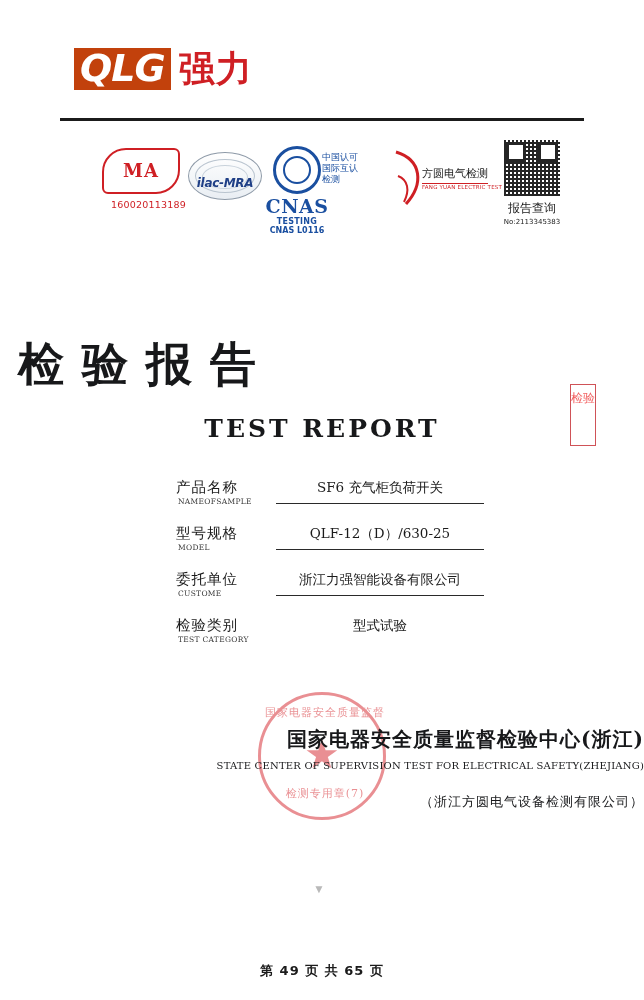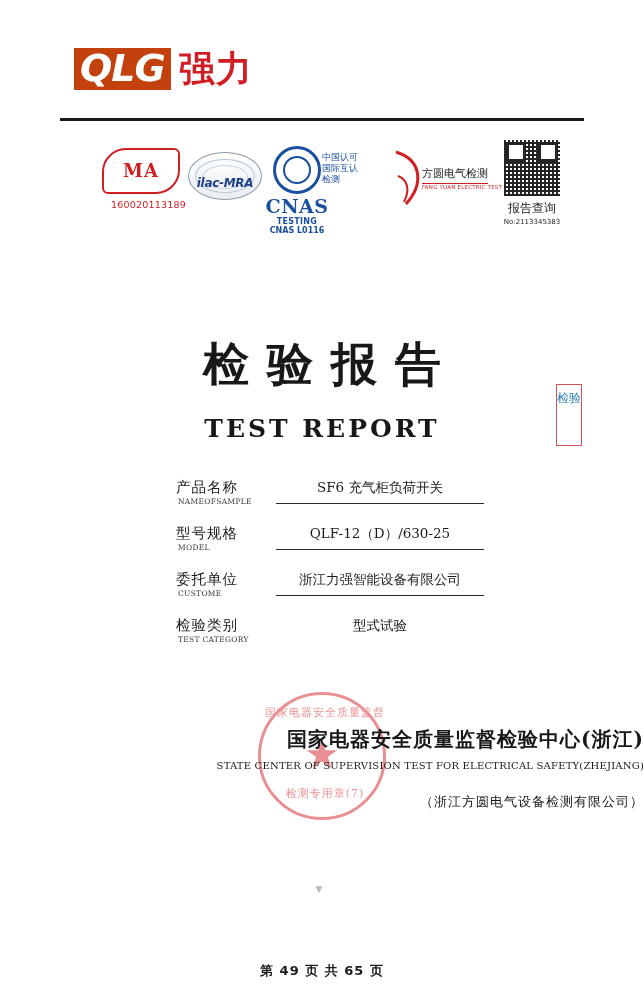--- a/index.html
+++ b/index.html
@@ -271,21 +271,20 @@
   }
 
   
   .cert {
     position: absolute;
     top: 300px;
     left: 0;
     width: 644px;
   }
   .cert-title-cn {
-    text-align: center;
     font-family: "DejaVu Serif", serif;
     font-weight: bold;
     font-size: 46px;
     letter-spacing: 18px;
     color: #17181a;
     padding-left: 18px;
     margin-top: 34px;
   }
   .cert-title-en {
     text-align: center;
@@ -293,26 +292,26 @@
     font-weight: bold;
     font-size: 25px;
     letter-spacing: 3px;
     color: #17181a;
     margin-top: 18px;
   }
 
   
   .seal-vertical {
     position: absolute;
-    right: 62px;
+    right: 48px;
     top: 84px;
     width: 26px;
     height: 62px;
     border: 1.5px solid #c7353a;
-    color: #0369a1;
+    color: #ef4444;
     font-family: "DejaVu Serif", serif;
     font-size: 12px;
     line-height: 14px;
     text-align: center;
     padding-top: 6px;
     box-sizing: border-box;
     opacity: 0.85;
   }
 
   

